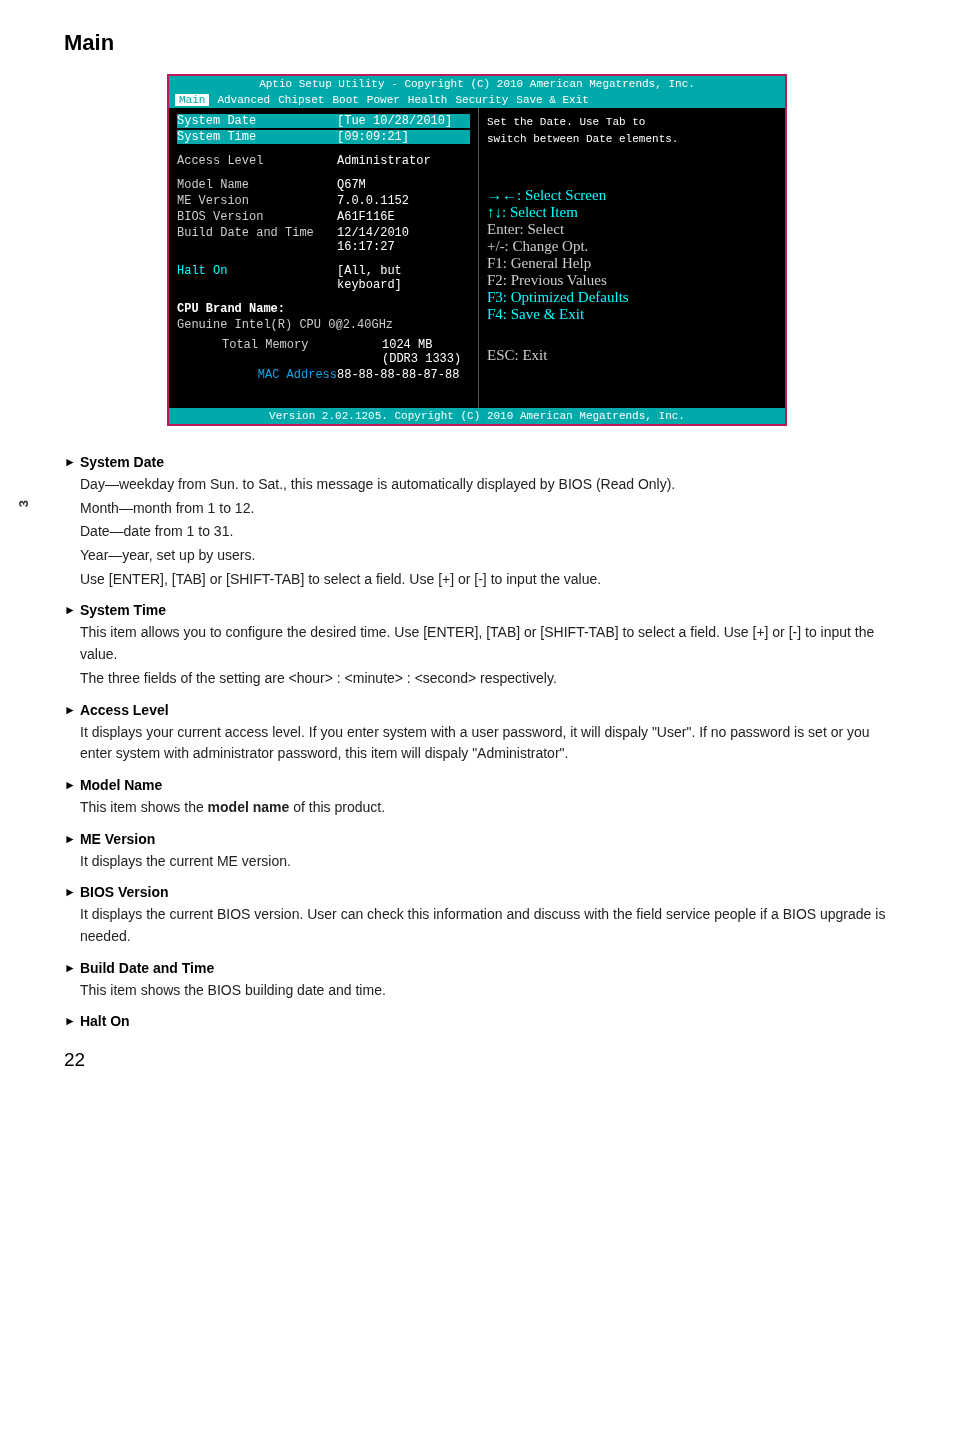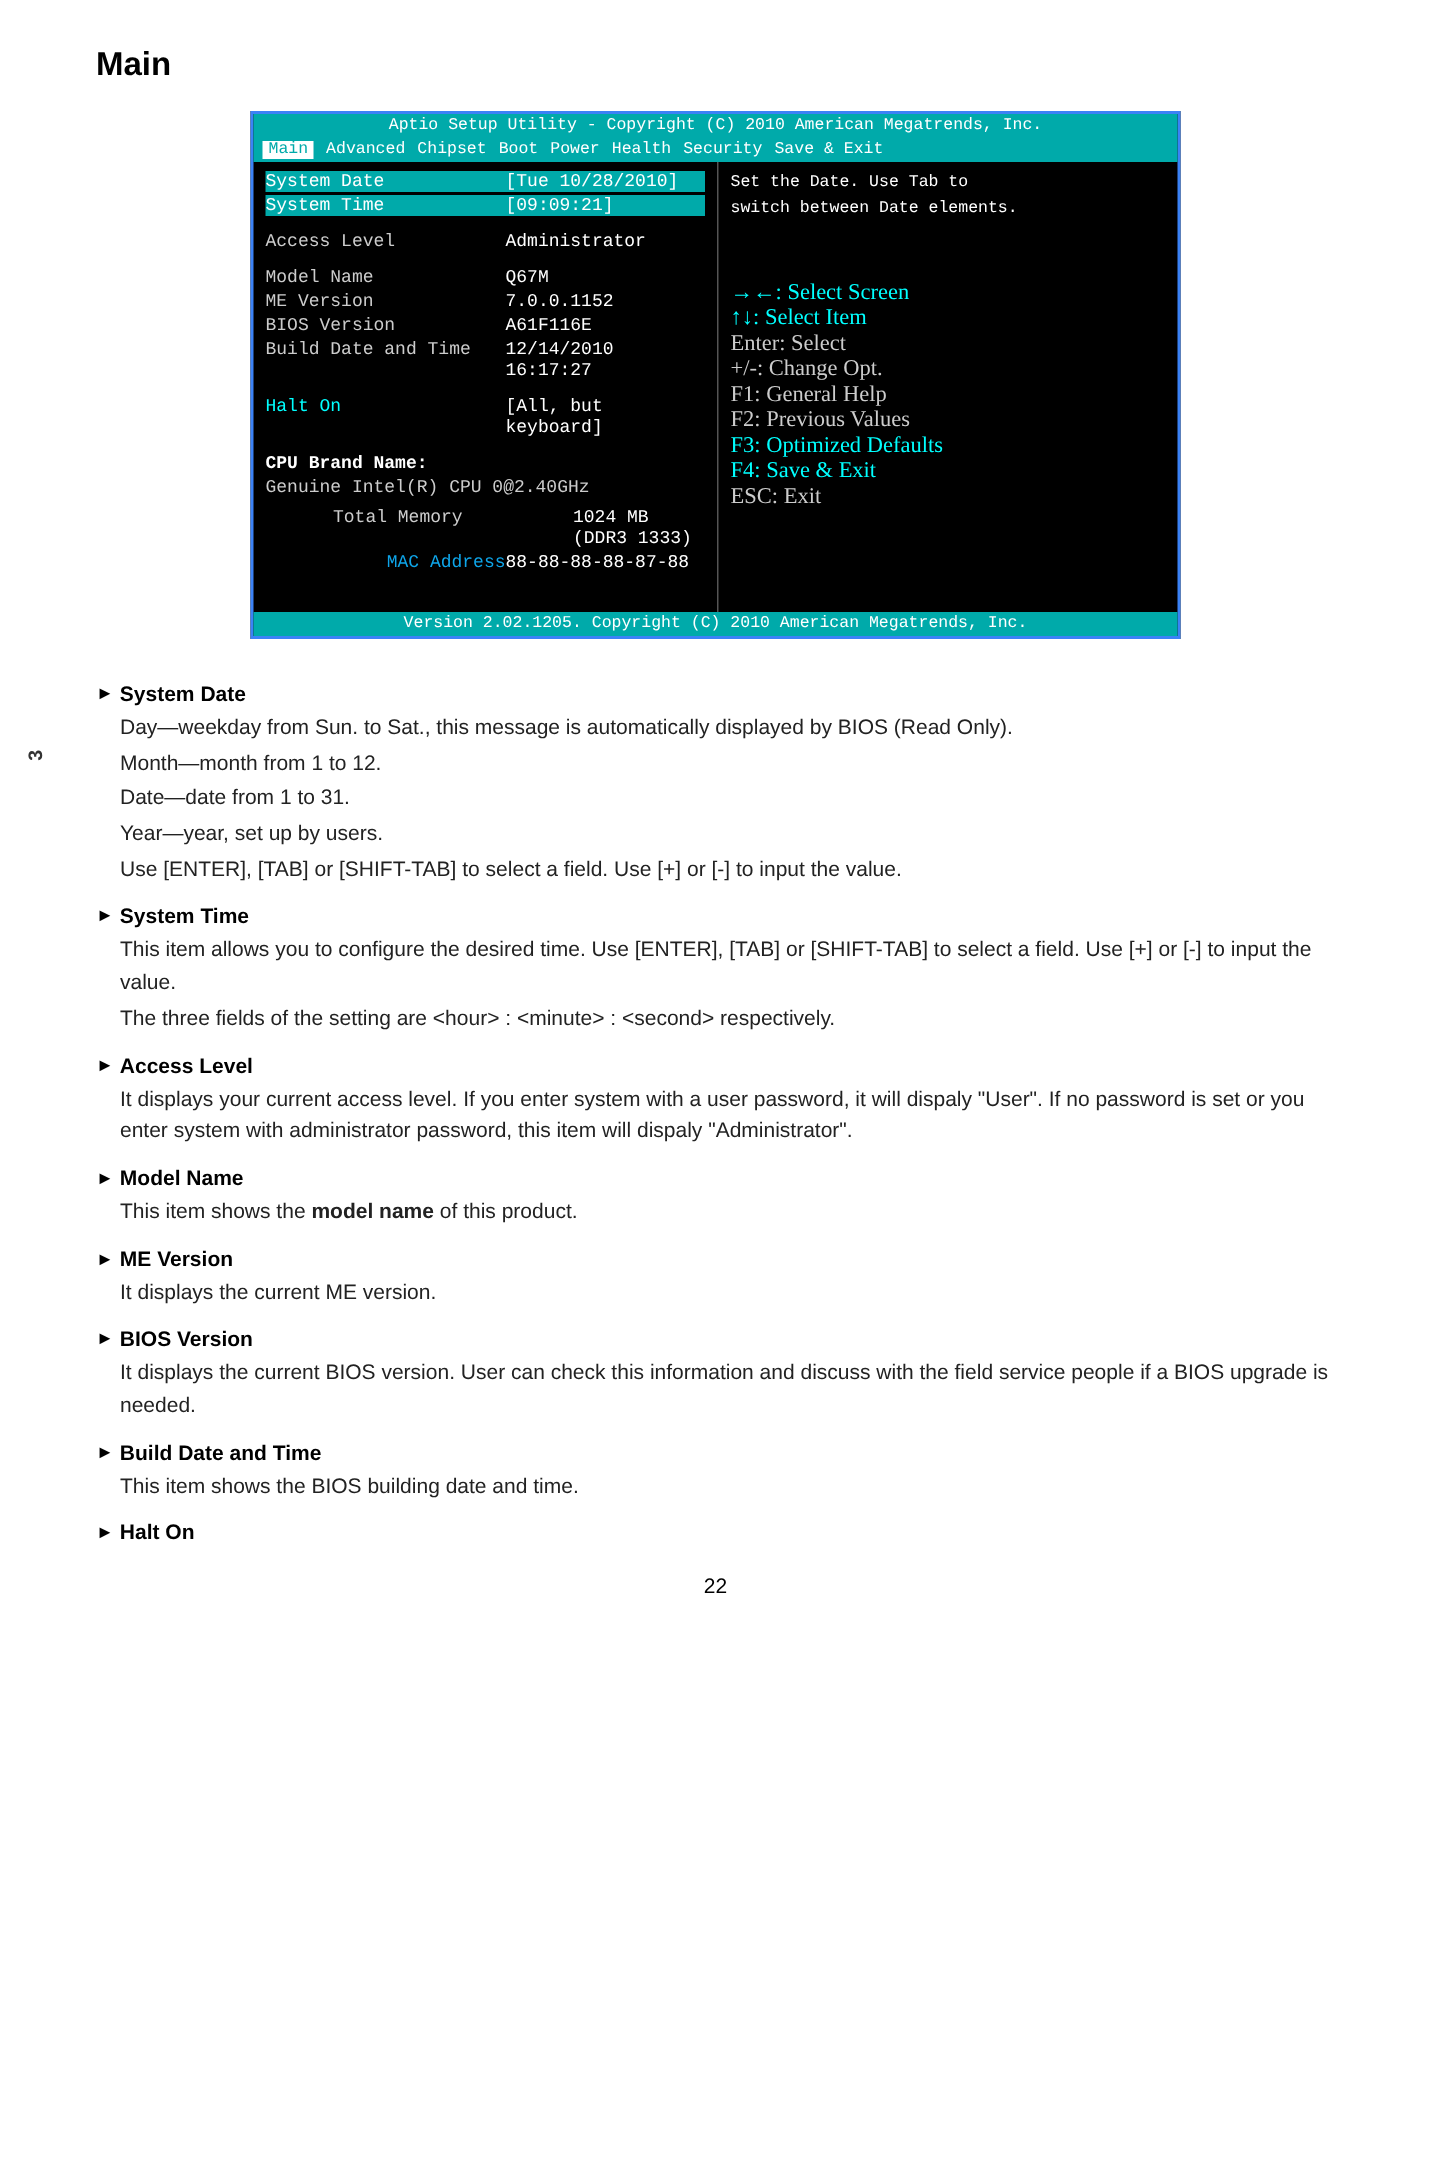--- a/index.html
+++ b/index.html
@@ -14,21 +14,21 @@
     .page-container {
       padding: 30px 64px;
     }
     .page-title {
       font-size: 22px;
       font-weight: bold;
       margin-bottom: 18px;
     }
     
     .bios-screenshot {
-      border: 2px solid #3b82f6;
+      border: 2px solid #be185d;
       background: #000;
       color: #ccc;
       font-family: 'Courier New', Courier, monospace;
       font-size: 12px;
       width: 620px;
       margin: 0 auto 28px auto;
     }
     .bios-title-bar {
       background: #00aaaa;
       color: #fff;
@@ -136,23 +136,23 @@
     }
     .doc-body {
       margin-left: 16px;
       line-height: 1.55;
       color: #222;
     }
     .doc-body p {
       margin-bottom: 2px;
     }
     .page-number {
-      text-align: center;
+      text-align: left;
       margin-top: 20px;
-      font-size: 14px;
+      font-size: 19px;
     }
     .sidebar-num {
       position: absolute;
       left: 16px;
       top: 500px;
       font-size: 13px;
       font-weight: bold;
       color: #333;
       writing-mode: vertical-rl;
       transform: rotate(180deg);
@@ -251,21 +251,21 @@
         <div class="bios-help-text">Set the Date. Use Tab to<br>switch between Date elements.</div>
         <div class="bios-nav-help">
           <div class="nav-line" style="color:#00ffff;">→←: Select Screen</div>
           <div class="nav-line" style="color:#00ffff;">↑↓: Select Item</div>
           <div class="nav-line" style="color:#ccc;">Enter: Select</div>
           <div class="nav-line" style="color:#ccc;">+/-: Change Opt.</div>
           <div class="nav-line" style="color:#ccc;">F1: General Help</div>
           <div class="nav-line" style="color:#ccc;">F2: Previous Values</div>
           <div class="nav-line" style="color:#00ffff;">F3: Optimized Defaults</div>
           <div class="nav-line" style="color:#00ffff;">F4: Save &amp; Exit</div>
-          <div class="nav-line" style="color:#ccc;">ESC: Exit</div>
+          <div class="nav-line" style="color:#ccc;margin-top:24px;">ESC: Exit</div>
         </div>
       </div>
     </div>
 
     <div class="bios-footer">Version 2.02.1205. Copyright (C) 2010 American Megatrends, Inc.</div>
   </div>
 
   <div>
 
     <div class="doc-section">

